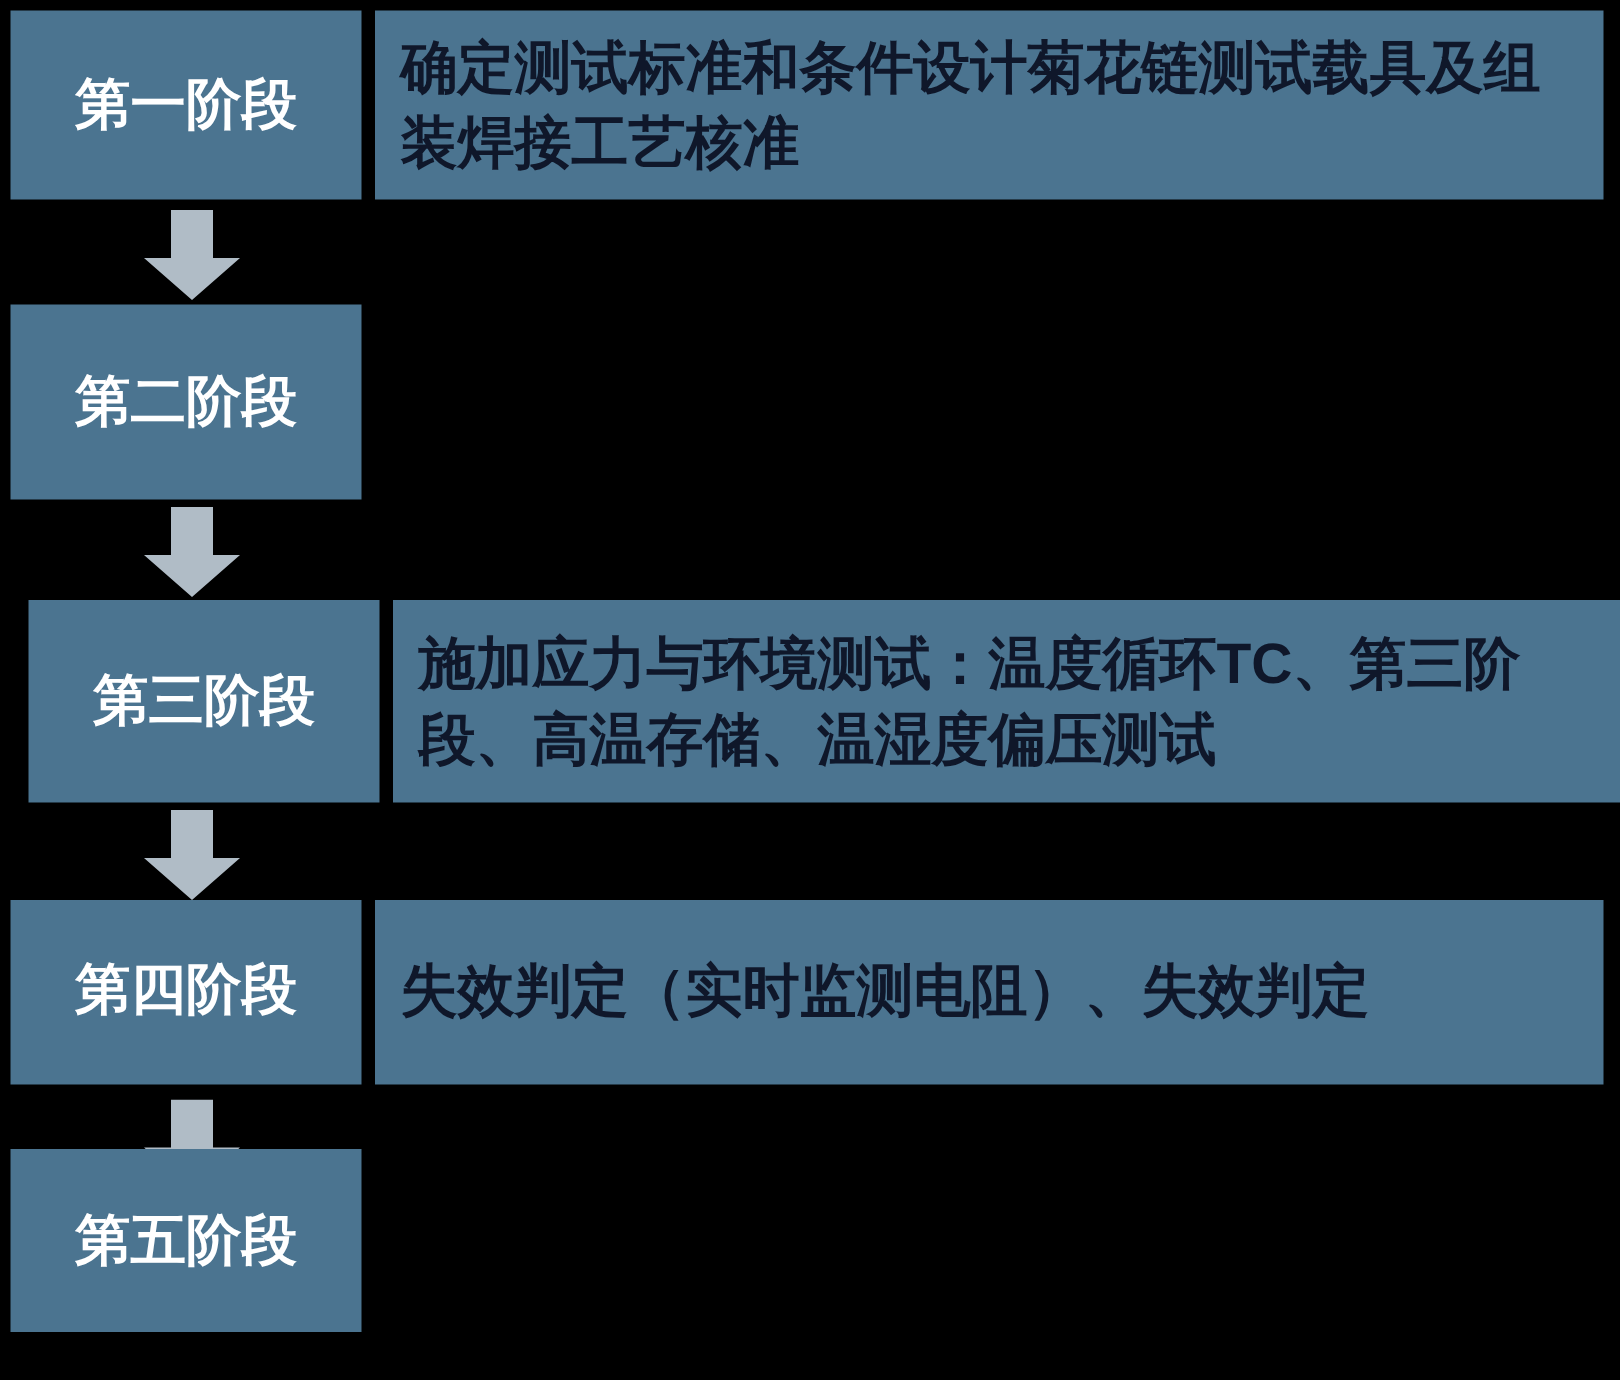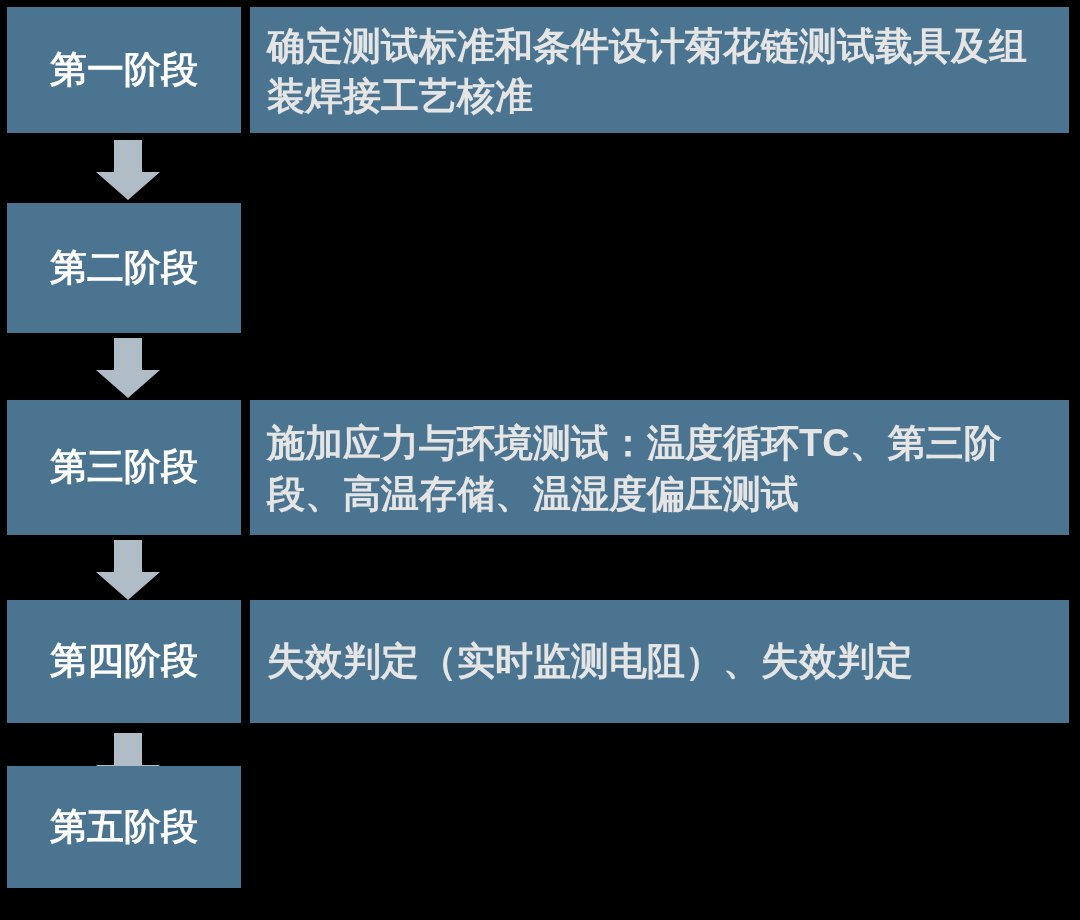--- a/index.html
+++ b/index.html
@@ -56,21 +56,21 @@
     top: 0;
     width: 819px;
     height: 100%;
     background: #4b7490;
     box-sizing: border-box;
     display: flex;
     align-items: center;
   }
 
   .stage-body-text {
-    color: #e5e5e5;
+    color: #0f172a;
     font-weight: bold;
     font-size: 38px;
     line-height: 1.32;
     padding: 0 14px 0 17px;
     text-align: left;
     word-break: break-all;
   }
 
   .stage-body.two-line .stage-body-text {
     padding-top: 2px;
@@ -114,21 +114,21 @@
       <span class="stage-label-text">第二阶段</span>
     </div>
   </div>
 
   <div class="arrow-connector" style="top:338px;">
     <svg viewBox="0 0 64 60" xmlns="http://www.w3.org/2000/svg" aria-hidden="true">
       <polygon points="18,0 46,0 46,32 64,32 32,60 0,32 18,32" fill="#b0bcc6"></polygon>
     </svg>
   </div>
 
-  <div class="stage-row" style="top:400px; height:135px;">
+  <div class="stage-row" style="top:400px; height:135px;margin-left:12px;">
     <div class="stage-label">
       <span class="stage-label-text">第三阶段</span>
     </div>
     <div class="stage-body two-line">
       <span class="stage-body-text">施加应力与环境测试：温度循环TC、第三阶段、高温存储、温湿度偏压测试</span>
     </div>
   </div>
 
   <div class="arrow-connector" style="top:540px;">
     <svg viewBox="0 0 64 60" xmlns="http://www.w3.org/2000/svg" aria-hidden="true">

